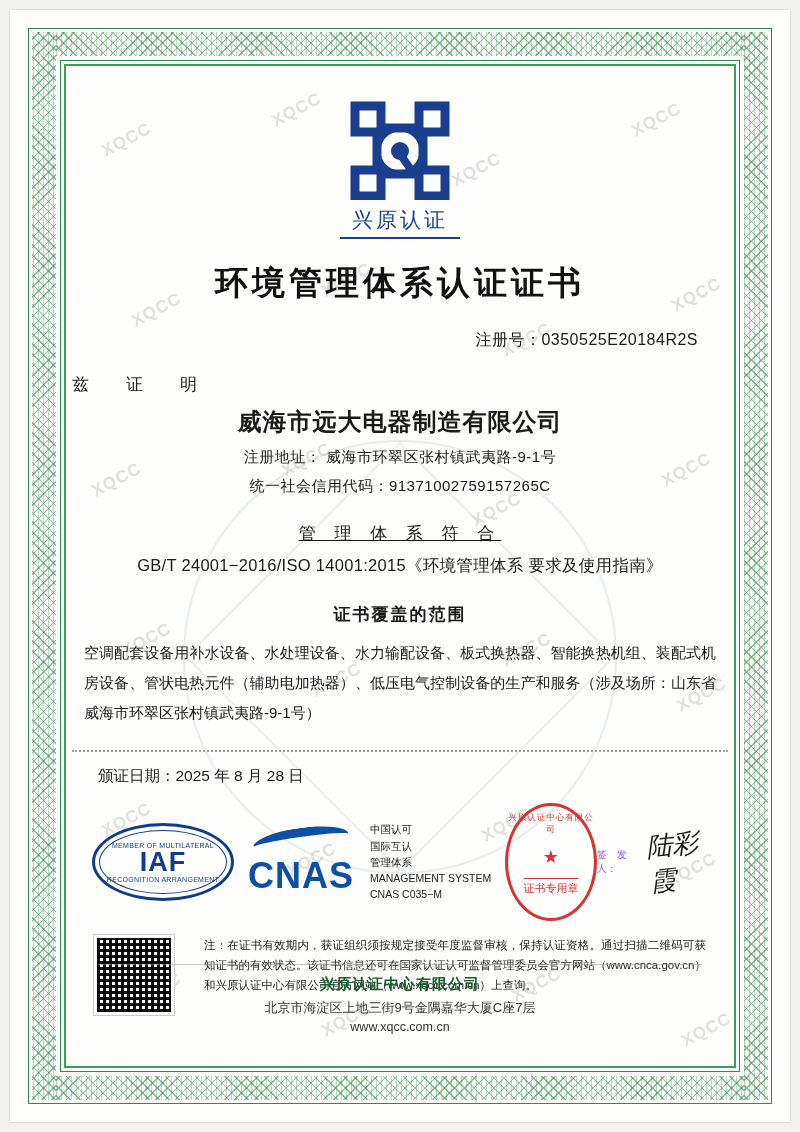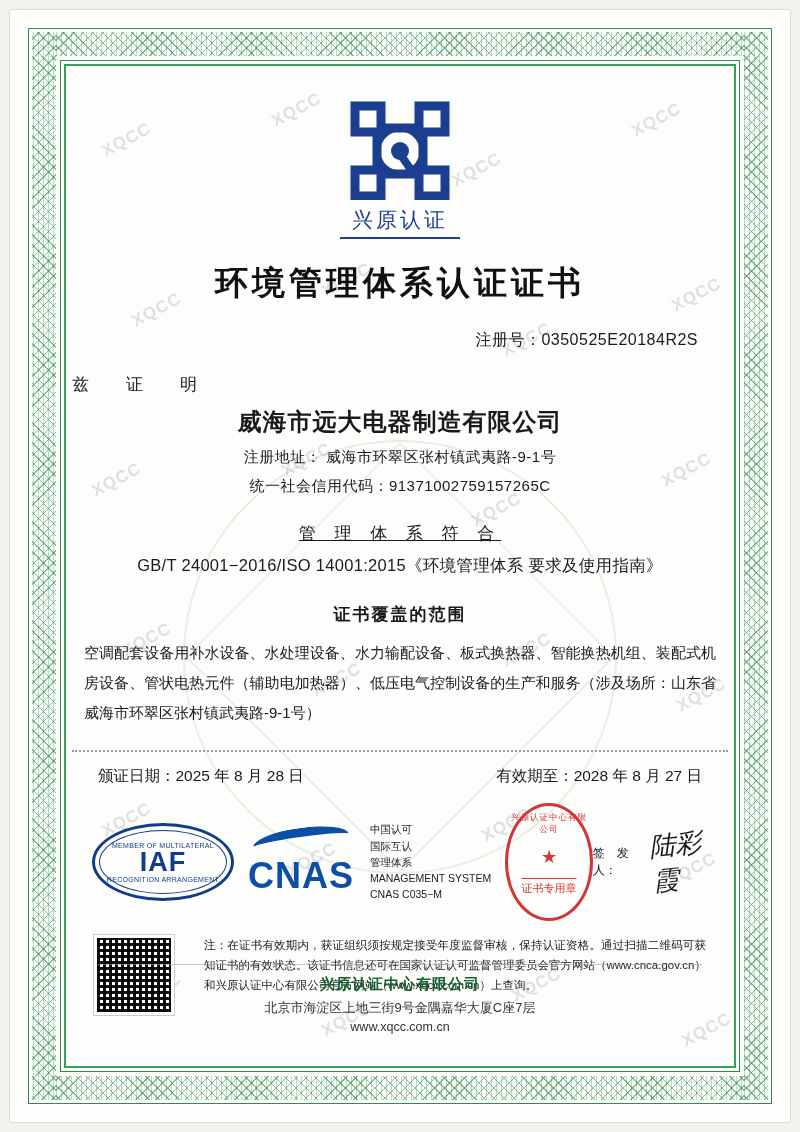--- a/index.html
+++ b/index.html
@@ -144,21 +144,21 @@
     position:relative;opacity:.9;
   }
   .seal .ring-txt{
     position:absolute;top:6px;left:0;right:0;text-align:center;font-size:8.5px;letter-spacing:1px;
   }
   .seal .star{position:absolute;top:40px;left:50%;transform:translateX(-50%);font-size:18px;}
   .seal .bar{
     position:absolute;bottom:22px;left:50%;transform:translateX(-50%);
     font-size:11px;border-top:1px solid #d02020;padding-top:2px;white-space:nowrap;
   }
-  .sign-label{font-size:12px;margin-right:2px;color:#0f172a;}
+  .sign-label{font-size:10px;margin-right:2px;color:#8b5cf6;}
   .signature{
     font-family:"Liberation Serif","DejaVu Serif",serif;
     font-size:26px;font-style:italic;color:#1a1a1a;transform:rotate(-6deg);
     margin-left:4px;
   }
   
   .note-row{display:flex;margin:14px 22px 0 22px;gap:30px;align-items:flex-start;}
   .qr{
     width:74px;height:74px;flex:0 0 auto;
     background:
@@ -246,21 +246,20 @@
     <div class="conform">管 理 体 系 符 合</div>
     <div class="standard">GB/T 24001−2016/ISO 14001:2015《环境管理体系 要求及使用指南》</div>
 
     <div class="scope-title">证书覆盖的范围</div>
     <div class="scope-body">空调配套设备用补水设备、水处理设备、水力输配设备、板式换热器、智能换热机组、装配式机房设备、管状电热元件（辅助电加热器）、低压电气控制设备的生产和服务（涉及场所：山东省威海市环翠区张村镇武夷路-9-1号）</div>
 
     <div class="dash"></div>
 
     <div class="dates">
       <span>颁证日期：2025 年 8 月 28 日</span>
-      <span>有效期至：2028 年 8 月 27 日</span>
     </div>
 
     <div class="marks">
       <div class="iaf">
         <div class="top">MEMBER OF MULTILATERAL</div>
         <div class="mid">IAF</div>
         <div class="bot">RECOGNITION ARRANGEMENT</div>
       </div>
 
       <div class="cnas">

